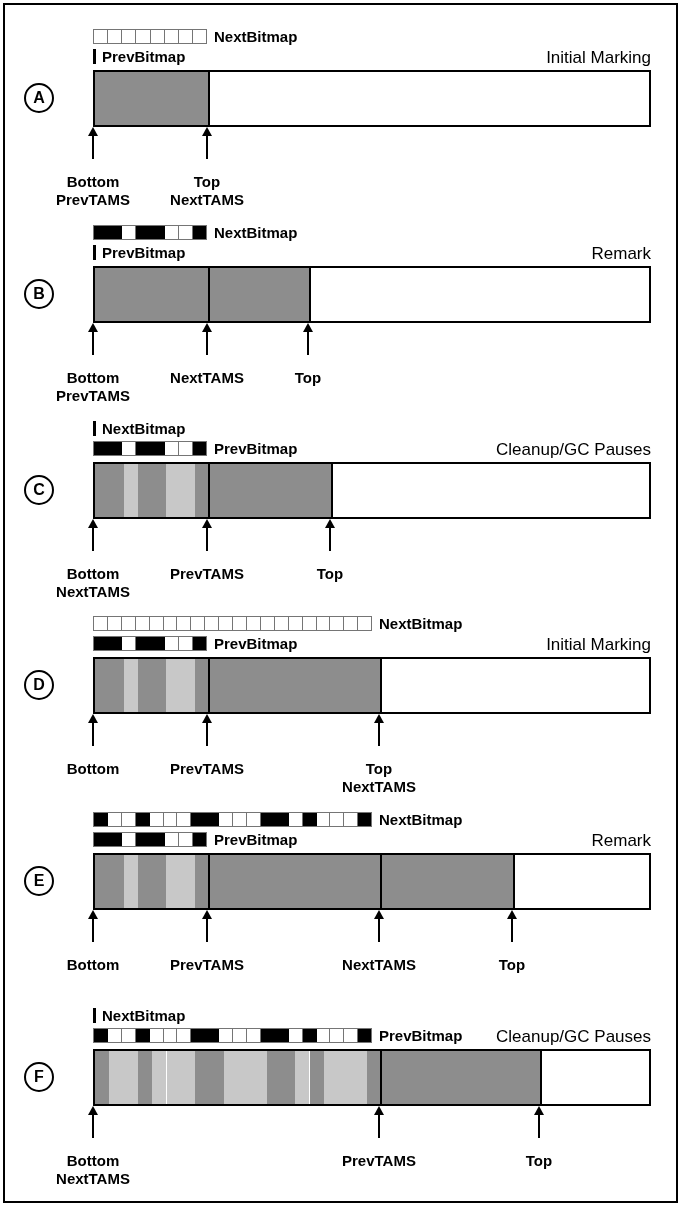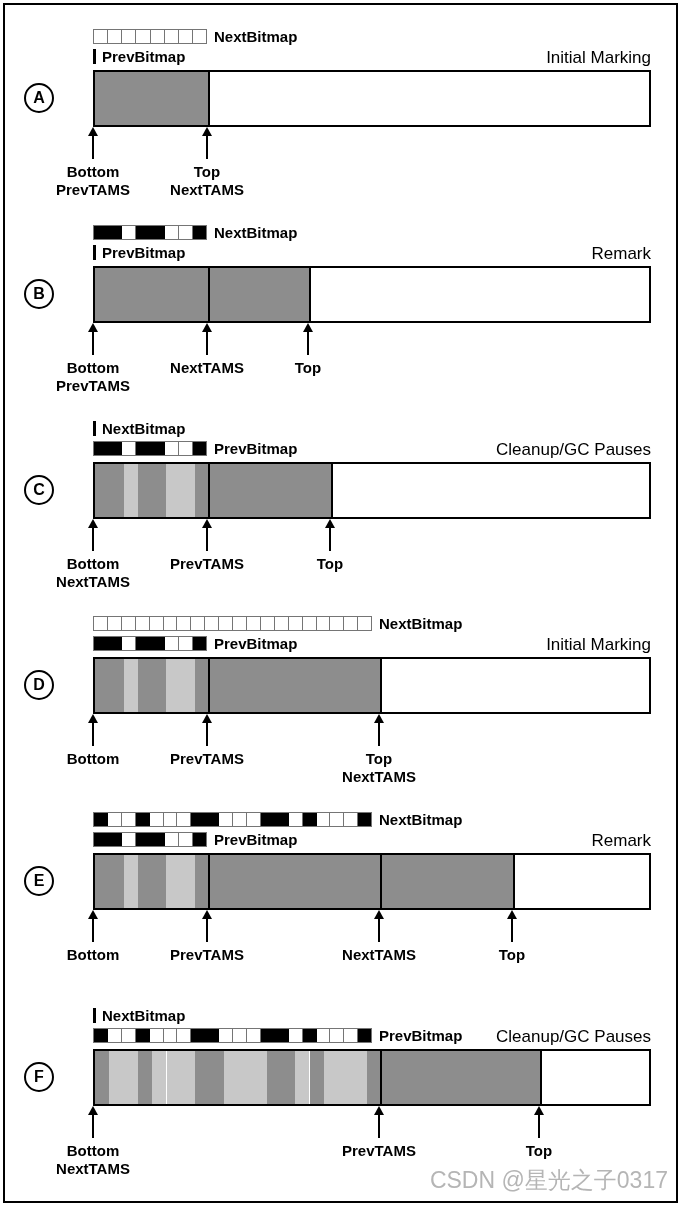--- a/index.html
+++ b/index.html
@@ -15,21 +15,21 @@
   .bmlabel{position:absolute;height:15px;line-height:15px;font-weight:bold;font-size:15px;white-space:nowrap;}
   .phaselabel{position:absolute;right:30px;height:17px;line-height:17px;font-weight:normal;font-size:17px;white-space:nowrap;}
   .bitmap{position:absolute;display:flex;border:1px solid #757575;box-sizing:border-box;background:#fff;height:15px;}
   .bitcell{flex:1 1 auto;height:100%;}
   .tickmark{position:absolute;width:3px;height:15px;background:#000;}
   .bar{position:absolute;border:2px solid #000;box-sizing:border-box;background:#fff;overflow:hidden;}
   .seg{position:absolute;top:0;height:100%;}
   .vline{position:absolute;top:0;width:2px;height:100%;background:#000;}
   .arrowhead{position:absolute;width:0;height:0;border-left:5px solid transparent;border-right:5px solid transparent;border-bottom:9px solid #000;}
   .arrowline{position:absolute;width:2px;background:#000;}
-  .mlabel{position:absolute;width:140px;text-align:center;font-weight:bold;font-size:15px;line-height:17px;white-space:nowrap;}
+  .mlabel{position:absolute;width:140px;text-align:center;font-weight:bold;font-size:15px;line-height:17px;white-space:nowrap;margin-top:10px;}
   #watermark{position:absolute;right:13px;top:1166px;font-size:23px;line-height:28px;font-weight:400;white-space:nowrap;}
 </style>
 </head>
 <body>
 
 <div id="stage">
   <div id="frame"></div>
   <div id="rows">
       <div class="badge" style="left: 24px; top: 83px;">A</div>
       <div class="bitmap" style="left: 93px; top: 29px; width: 114px;">
@@ -304,14 +304,13 @@
       <div class="arrowline" style="left: 92px; top: 1113px; height: 25px;"></div>
       <div class="mlabel" style="left: 23px; top: 1142px;">Bottom</div>
       <div class="mlabel" style="left: 23px; top: 1160px;">NextTAMS</div>
       <div class="arrowhead" style="left: 374px; top: 1106px;"></div>
       <div class="arrowline" style="left: 378px; top: 1113px; height: 25px;"></div>
       <div class="mlabel" style="left: 309px; top: 1142px;">PrevTAMS</div>
       <div class="arrowhead" style="left: 534px; top: 1106px;"></div>
       <div class="arrowline" style="left: 538px; top: 1113px; height: 25px;"></div>
       <div class="mlabel" style="left: 469px; top: 1142px;">Top</div>
     </div>
-  <div id="watermark" style="color: rgb(181, 181, 181);">CSDN @星光之子0317</div>
 </div>
 
 </body></html>

